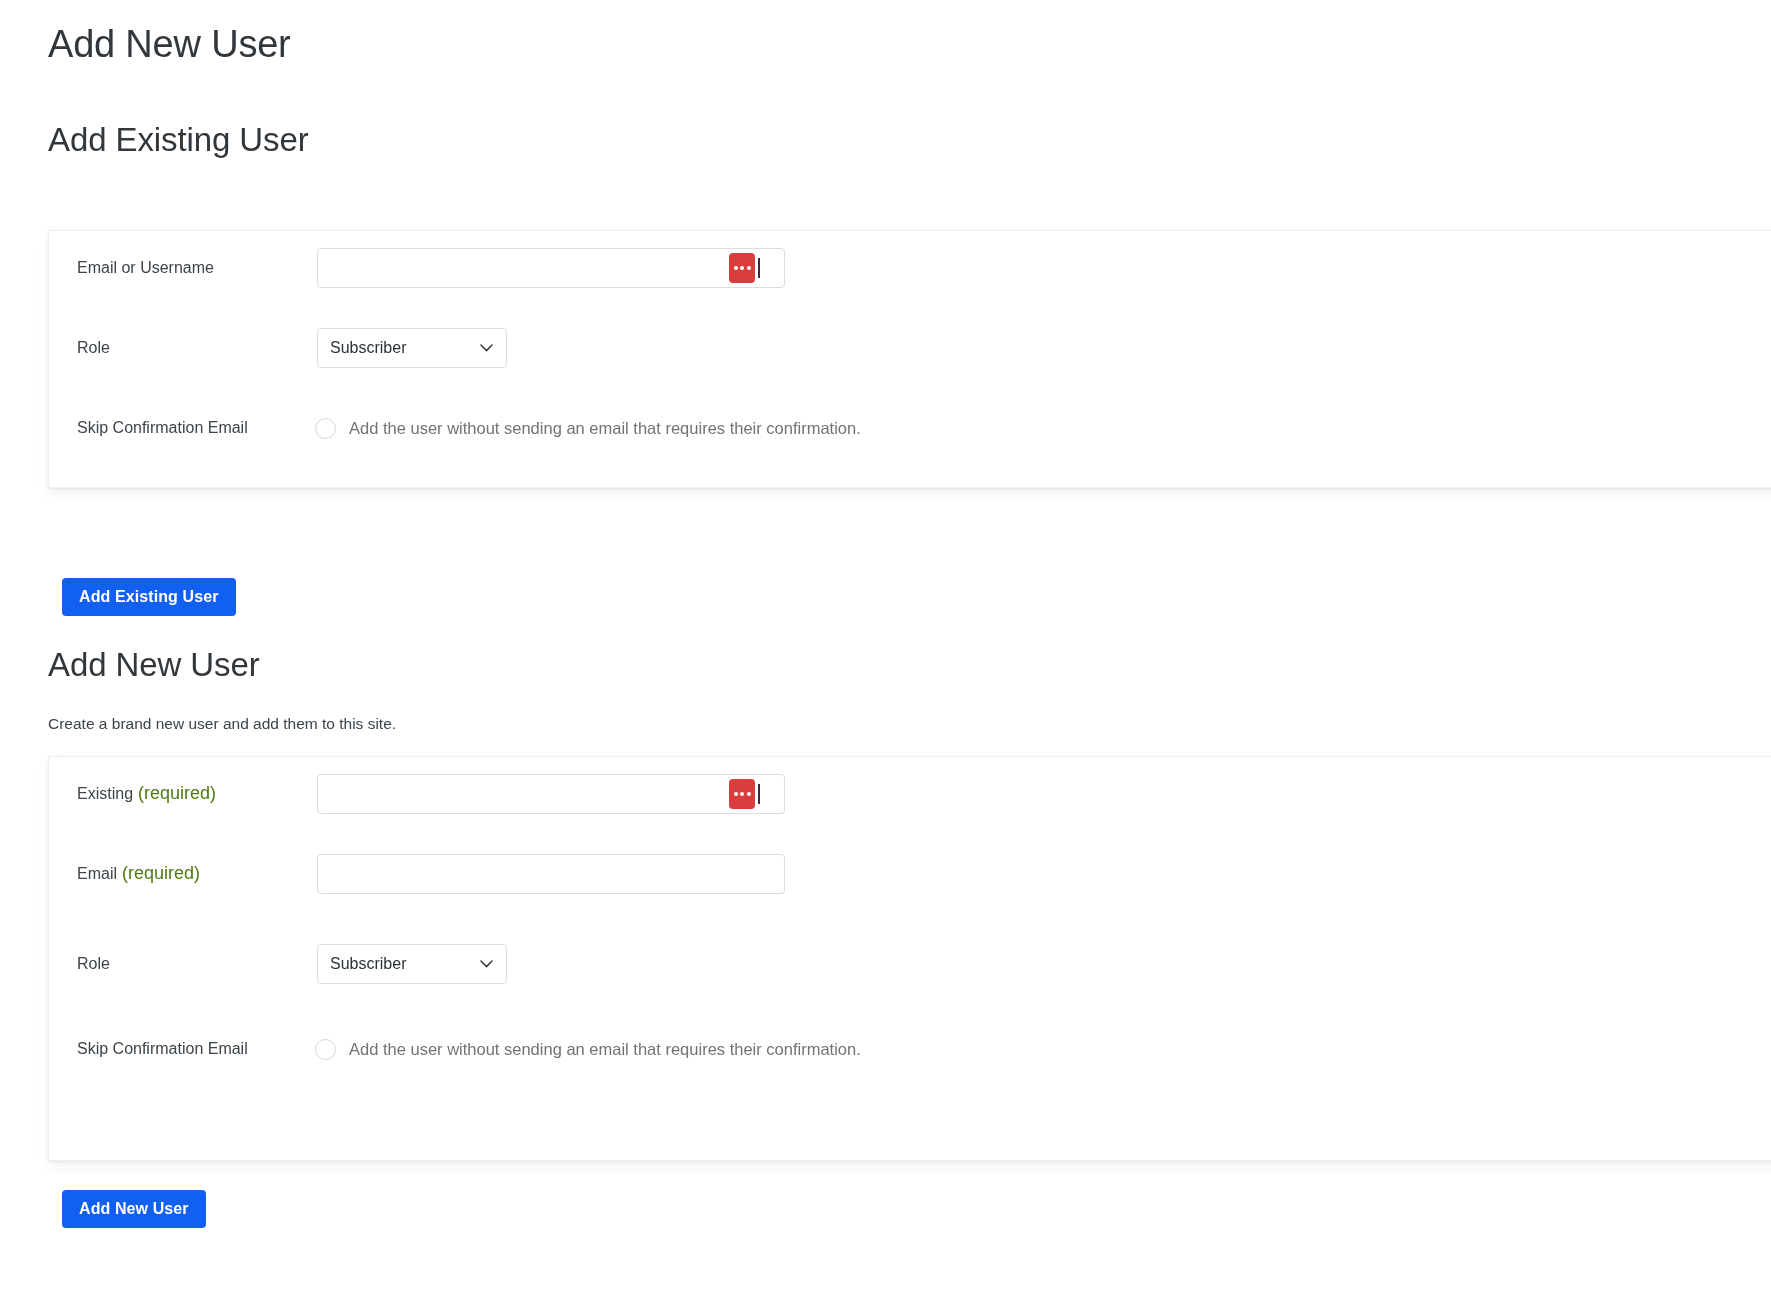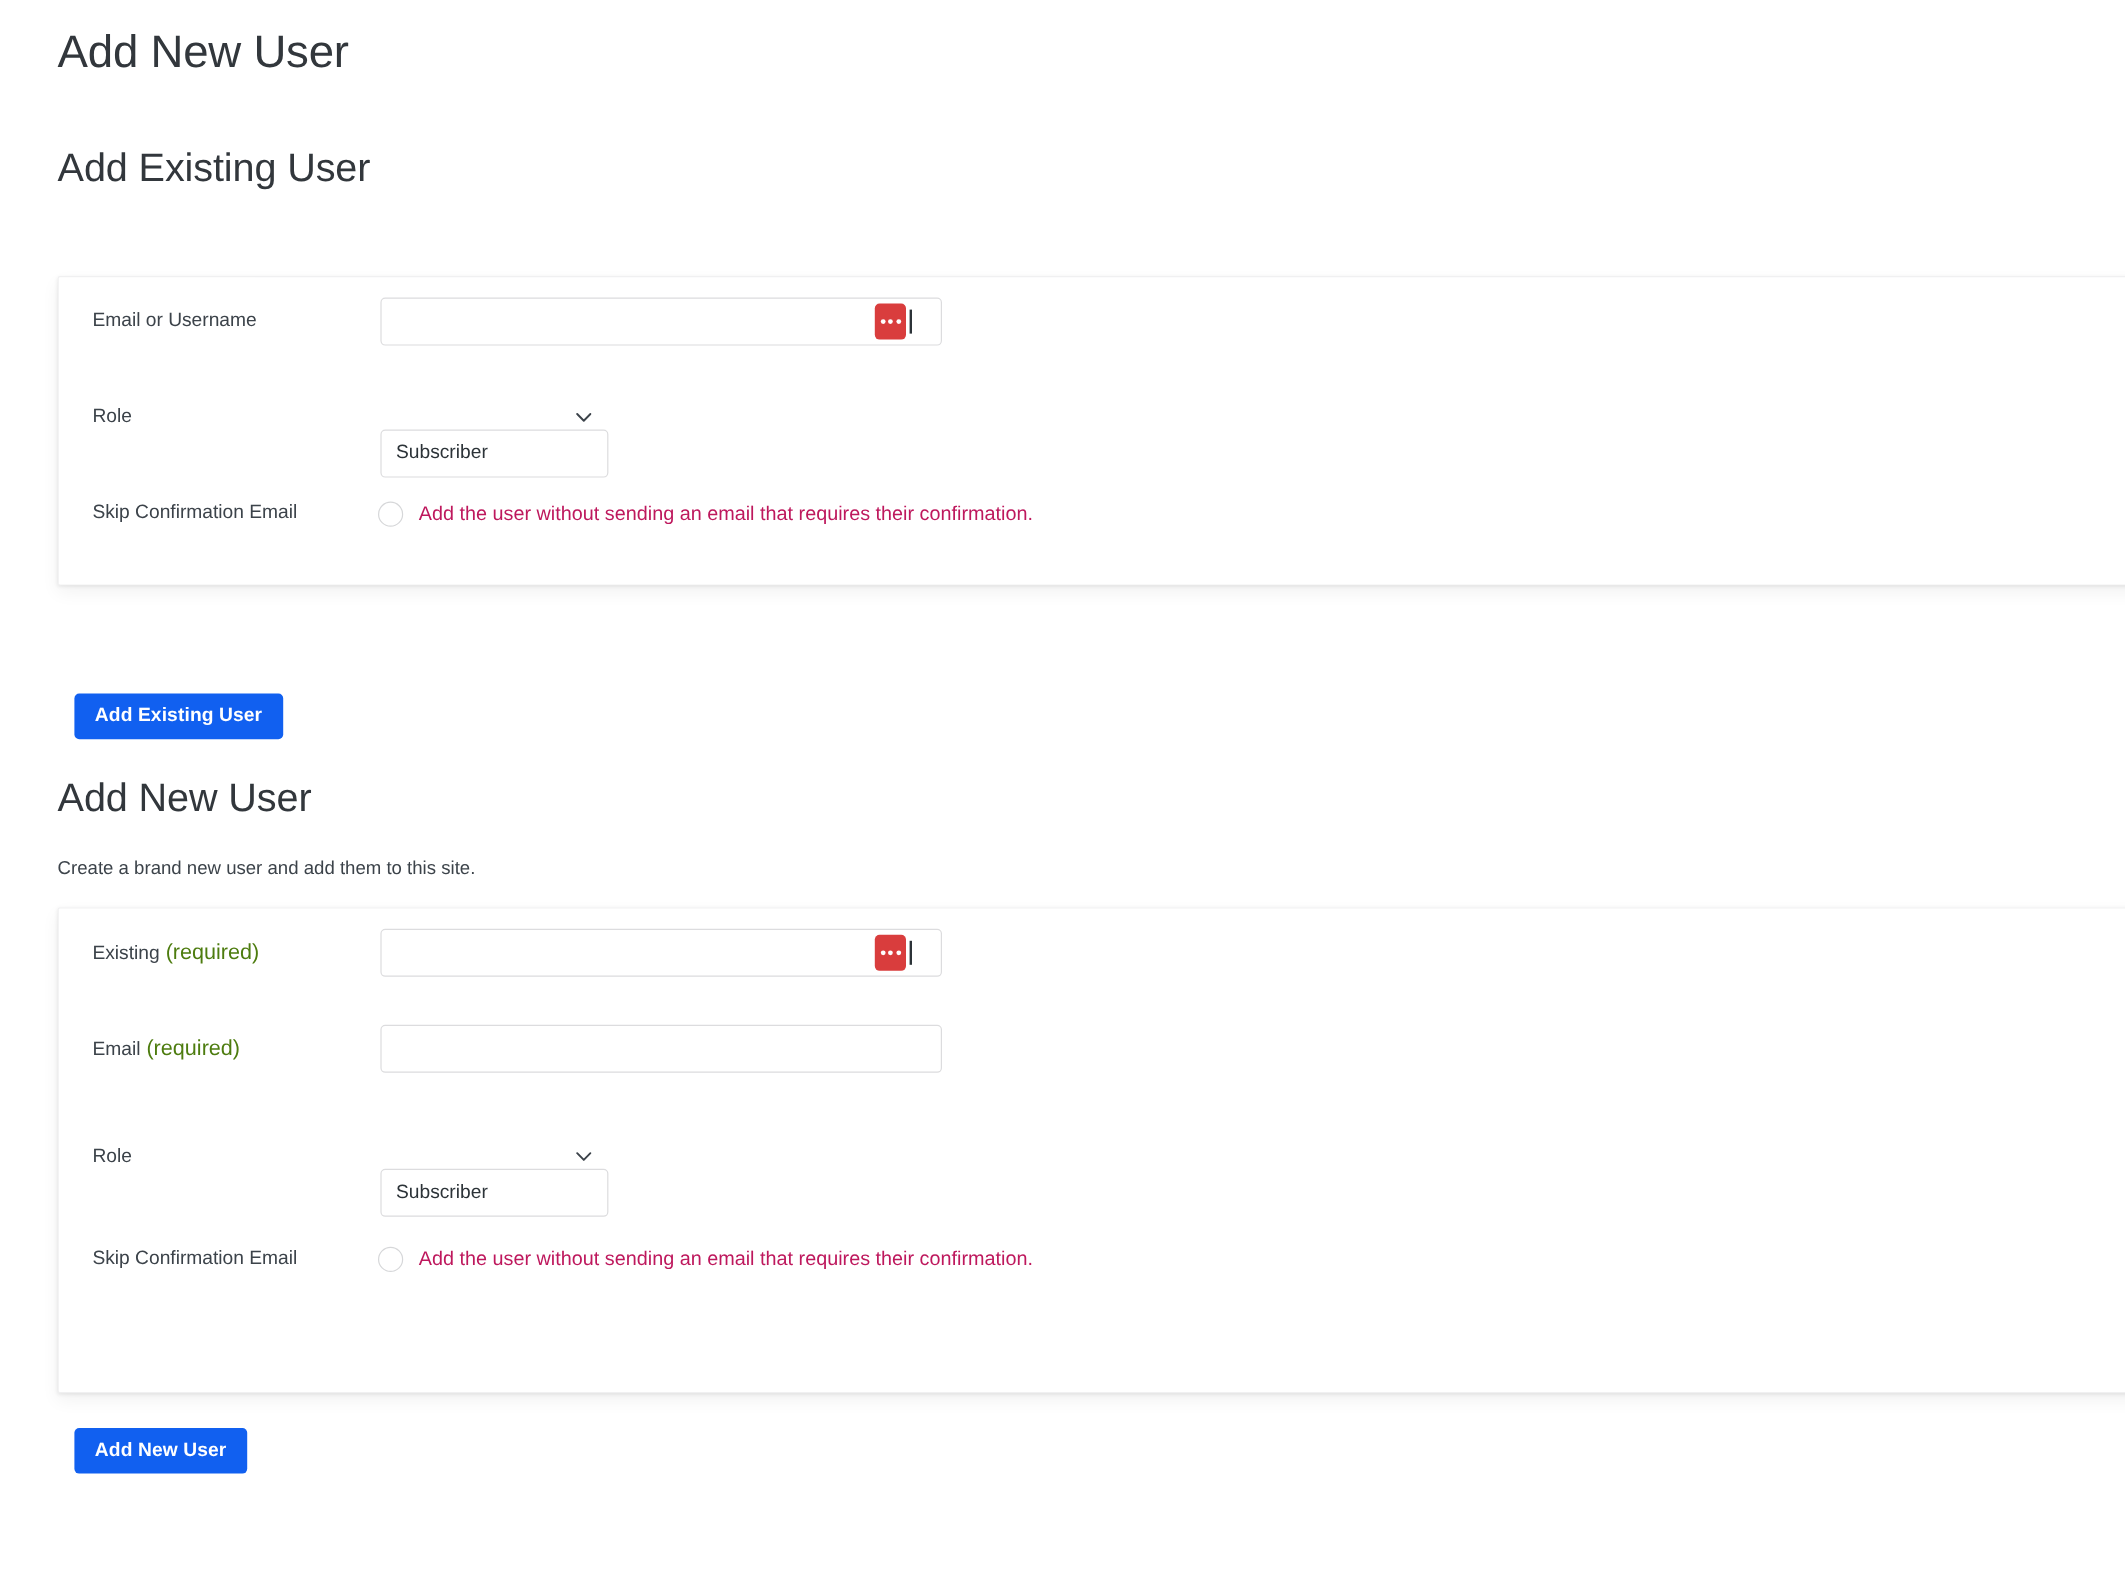--- a/index.html
+++ b/index.html
@@ -173,21 +173,20 @@
     border: 1px solid #dcdcde;
     border-radius: 4px;
     background: #ffffff;
     font-family: "Liberation Sans", sans-serif;
     font-size: 16px;
     color: #2c3338;
     padding: 0 38px 0 12px;
     outline: none;
     cursor: pointer;
     line-height: 38px;
-    margin-top: 30px;
   }
   .select-chevron {
     position: absolute;
     right: 14px;
     top: 50%;
     transform: translateY(-50%);
     pointer-events: none;
     display: block;
     width: 13px;
     height: 8px;
@@ -205,21 +204,21 @@
     border: 1px solid #d6d7d9;
     border-radius: 50%;
     background: #ffffff;
     flex: none;
     cursor: pointer;
     display: block;
   }
   .check-text {
     margin-left: 13px;
     font-size: 16.5px;
-    color: #be185d;
+    color: #737373;
     white-space: nowrap;
     cursor: pointer;
   }
 
   
   .submit-btn {
     position: absolute;
     left: 62px;
     background: #1160f0;
     color: #ffffff;

